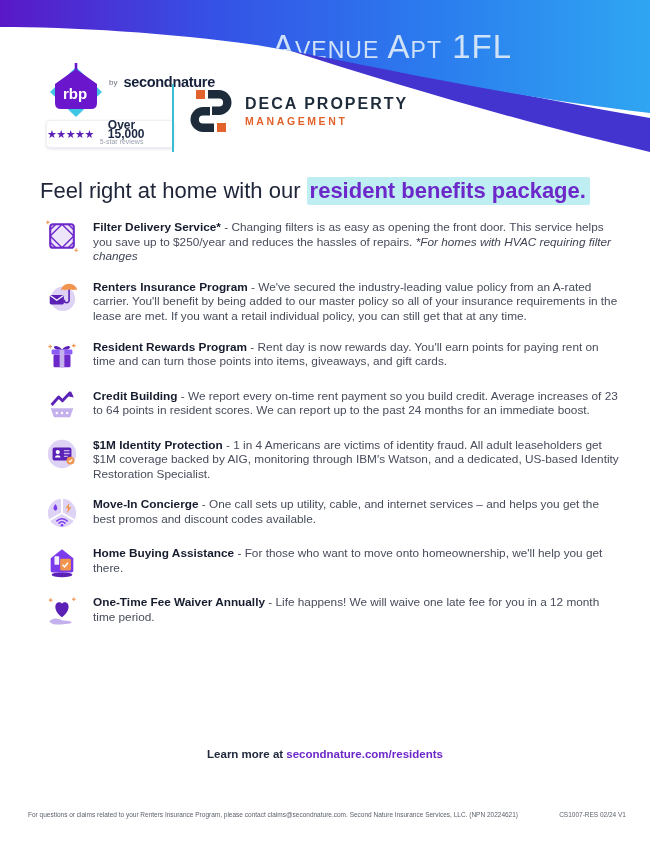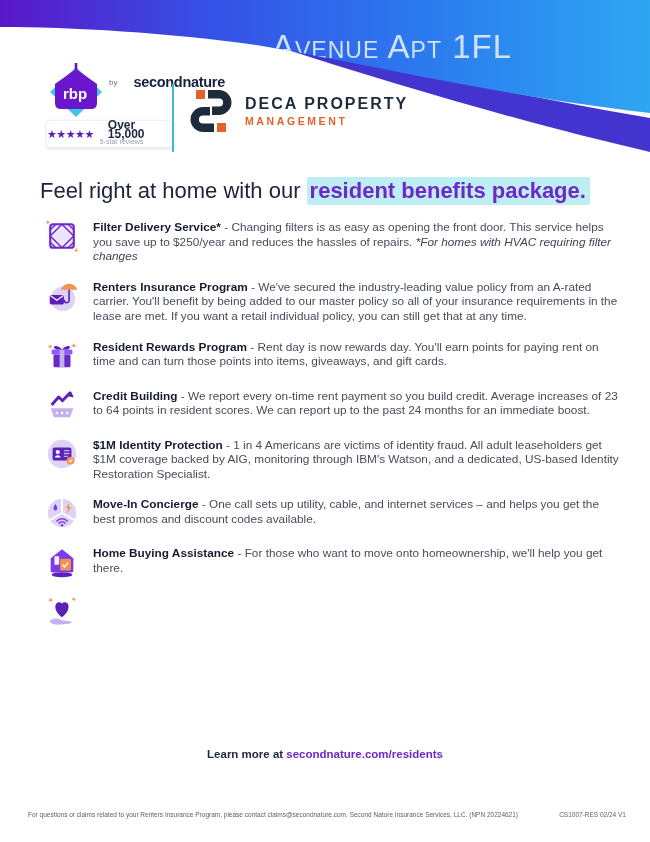--- a/index.html
+++ b/index.html
@@ -20,21 +20,21 @@
     font-family: "Liberation Sans", sans-serif;
     font-size: 33px;
     font-variant: small-caps;
     letter-spacing: 1px;
     fill: #cfe2f8;
     font-weight: 400;
   }
 
   
   .rbp-badge { position: absolute; left: 46px; top: 63px; }
-  .by-brand { position: absolute; left: 109px; top: 76px; display: flex; gap: 16px; }
+  .by-brand { position: absolute; left: 109px; top: 76px; display: flex; gap: 6px; }
   .by-label { font-size: 8px; color: #6b7280; margin-top: 2px; }
   .brand-stack { display: flex; flex-direction: row; line-height: 12px; }
   .brand-stack span { font-size: 14.5px; font-weight: 800; color: #15203a; letter-spacing: -0.3px; }
   .brand-stack .l2 { align-self: flex-end; }
 
   .reviews-pill {
     position: absolute; left: 46px; top: 120px;
     width: 128px; height: 28px;
     background: #ffffff; border: 1px solid #eef0f4; border-radius: 4px;
     box-shadow: 0 1px 3px rgba(30,40,70,0.14);
@@ -240,20 +240,21 @@
     </div>
 
     <div class="benefit-row">
       <span class="benefit-icon">
           <svg viewBox="0 0 36 36">
             <path d="M18 24.5 C8 17.5 10 7.5 16 8.8 c1.6 0.4 2 1.6 2 1.6 s0.4 -1.2 2 -1.6 c6 -1.3 8 8.7 -2 15.7 z" fill="#5b21b6"></path>
             <path d="M4.5 29 c4.5 -4.5 9.5 -3.2 13.5 -1.2 l8.5 1 c2.2 0.3 2.2 2.1 0 2.4 l-9.5 1 c-5.5 0.6 -9.5 0 -12.5 -3.2 z" fill="#c4b0ec"></path>
             <path d="M4 6.5 h4 M6 4.5 v4 M28.5 5.5 h4 M30.5 3.5 v4" stroke="#f0944e" stroke-width="1.1"></path>
           </svg>
         </span>
+      <p class="benefit-text"><strong class="benefit-heading">One-Time Fee Waiver Annually</strong><span class="benefit-sep"> - </span><span class="benefit-desc">Life happens! We will waive one late fee for you in a 12 month time period.</span><em class="benefit-note"></em></p>
     </div>
   </div>
 
   <div class="learn-more">
     <span class="learn-prefix">Learn more at </span><span class="learn-link">secondnature.com/residents</span>
   </div>
 
   <div class="footer">
     <span>For questions or claims related to your Renters Insurance Program, please contact claims@secondnature.com. Second Nature Insurance Services, LLC. (NPN 20224621)</span>
     <span>CS1007-RES 02/24 V1</span>

